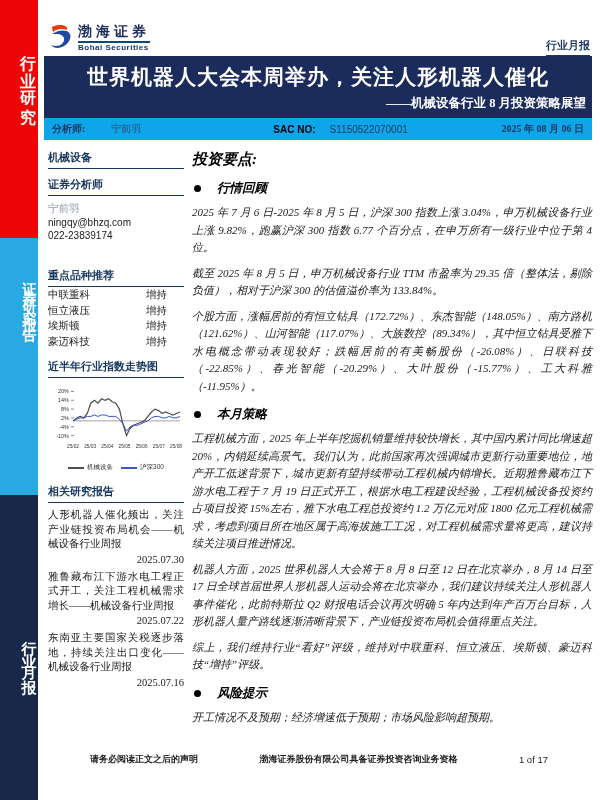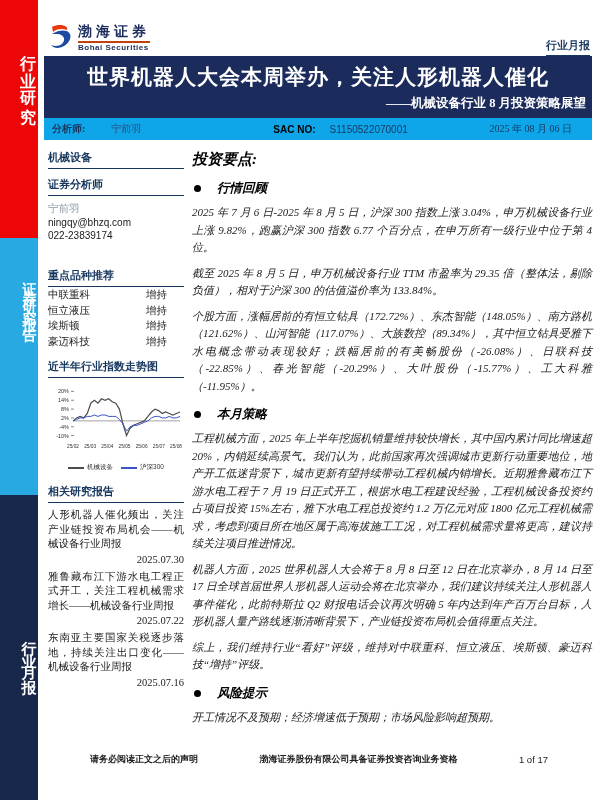--- a/index.html
+++ b/index.html
@@ -19,21 +19,21 @@
   }
   .sb-red  .sb-text { font-size:16px; letter-spacing:18px; padding-top:42px; }
   .sb-blue .sb-text { font-size:14px; letter-spacing:9px;  padding-top:33px; }
   .sb-navy .sb-text { font-size:15px; letter-spacing:13px; padding-top:134px; }
 
   
   .logo { position:absolute; left:48px; top:24px; display:flex; align-items:flex-start; }
   .logo-mark { width:26px; height:28px; margin-right:4px; }
   .logo-cn {
     font-size:14px; font-weight:bold; color:#1b2b5c; letter-spacing:4px;
-    border-bottom:2px solid #c2410c; padding-bottom:1px; line-height:16px;
+    border-bottom:2px solid #0c4a6e; padding-bottom:1px; line-height:16px;
   }
   .logo-en { font-size:8px; font-weight:bold; color:#1b2b5c; font-family:"Liberation Sans",sans-serif; letter-spacing:0.5px; }
   .page-tag {
     position:absolute; right:10px; top:38px; font-size:11px; font-weight:bold;
     color:#17375e; border-bottom:1.5px solid #17375e; padding-bottom:2px;
   }
 
   
   .banner { position:absolute; left:44px; right:8px; top:56px; height:62px; background:#1b2b5c; box-sizing:border-box; }
   .banner-title { color:#fff; font-weight:bold; font-size:21px; text-align:center; padding-top:7px; letter-spacing:1px; }
@@ -41,21 +41,21 @@
 
   
   .infobar {
     position:absolute; left:44px; right:8px; top:118px; height:22px; background:#0ea5e9;
     display:flex; align-items:center; font-size:10px;
   }
   .ib-analyst-label { color:#17375e; font-weight:bold; margin-left:8px; }
   .ib-analyst-name  { color:#2c4a7c; margin-left:26px; }
   .ib-sac-label { color:#000; font-weight:bold; font-family:"Liberation Sans",sans-serif; margin-left:132px; }
   .ib-sac-value { color:#17375e; font-family:"Liberation Sans",sans-serif; margin-left:14px; }
-  .ib-date { color:#17375e; font-weight:normal; margin-left:auto; margin-right:20px; }
+  .ib-date { color:#17375e; font-weight:bold; margin-left:auto; margin-right:8px; }
 
   
   .left-col { position:absolute; left:48px; top:150px; width:136px; }
   .lc-h {
     color:#17375e; font-weight:bold; font-size:11px;
     border-bottom:1px solid #17375e; padding-bottom:3px;
   }
   .lc-name { color:#8f9aa8; font-size:10.5px; margin-top:6px; }
   .lc-contact { font-size:10px; color:#1a1a1a; font-family:"Liberation Sans",sans-serif; line-height:13px; }
   .picks { }

